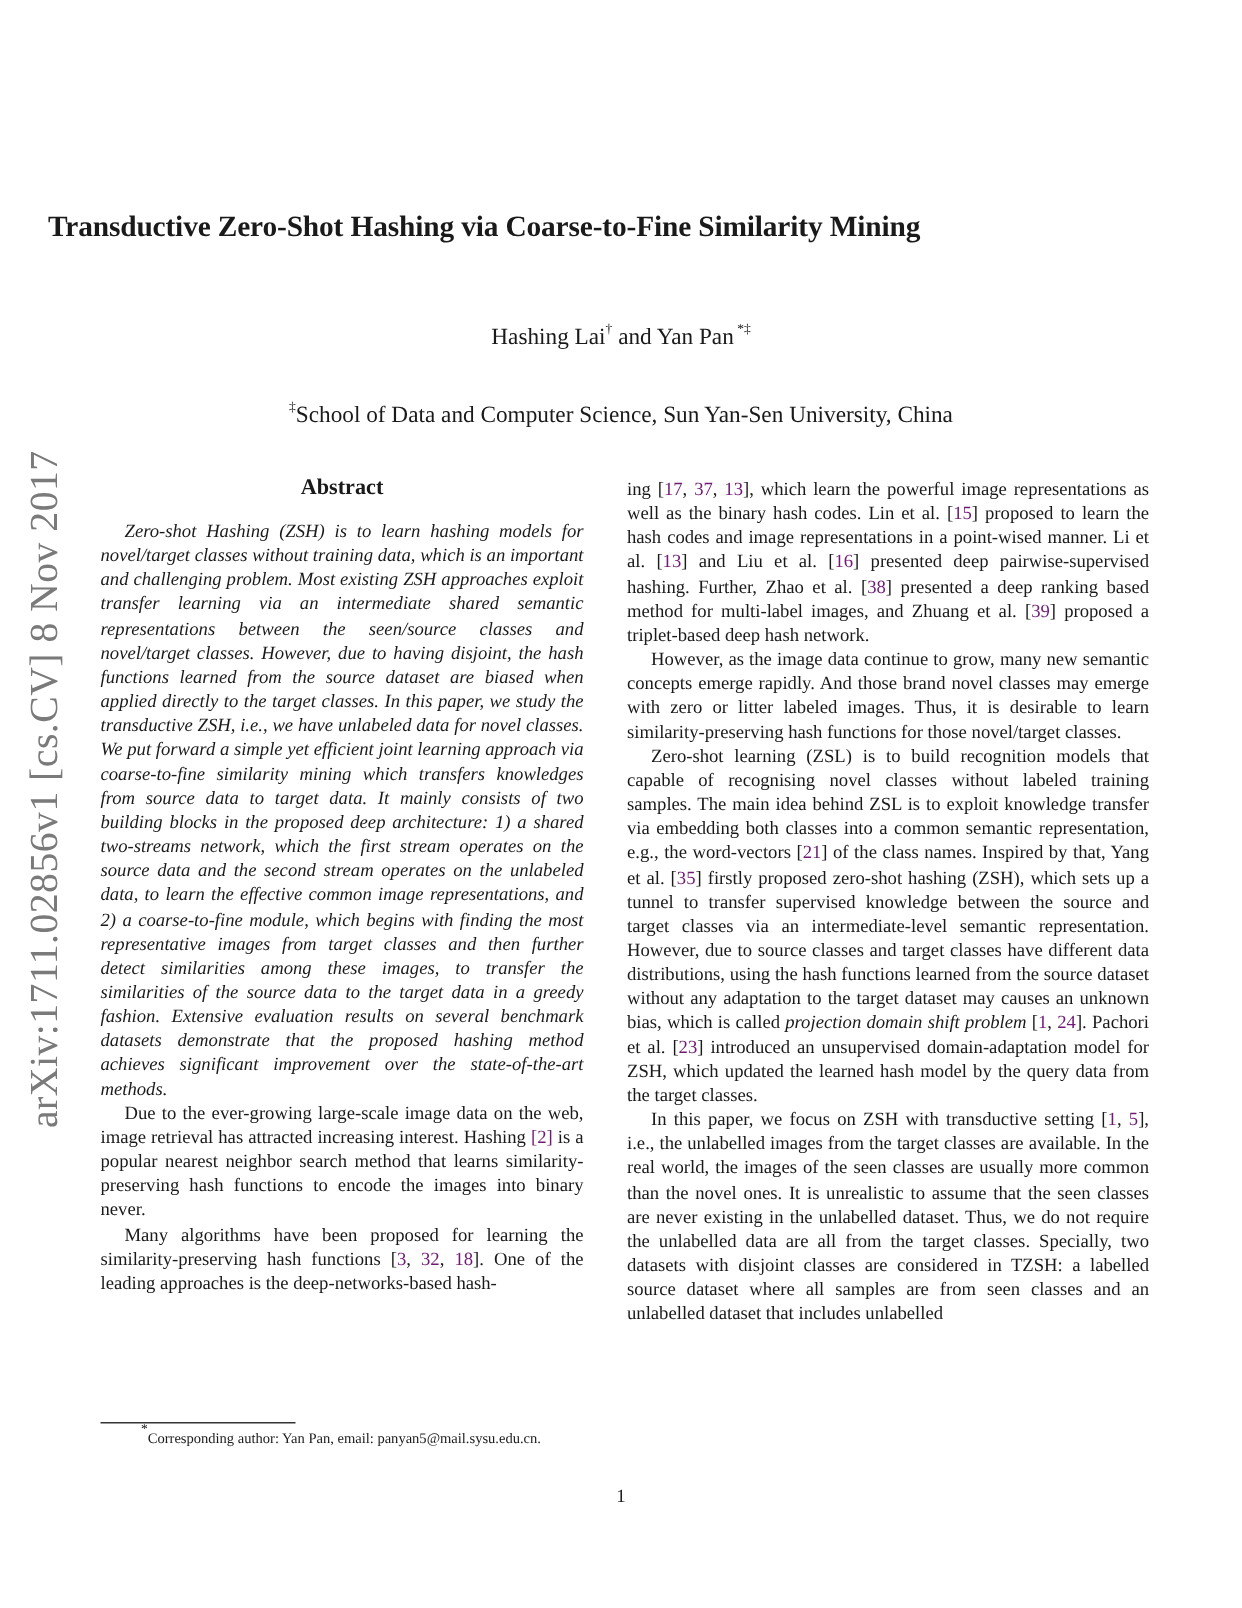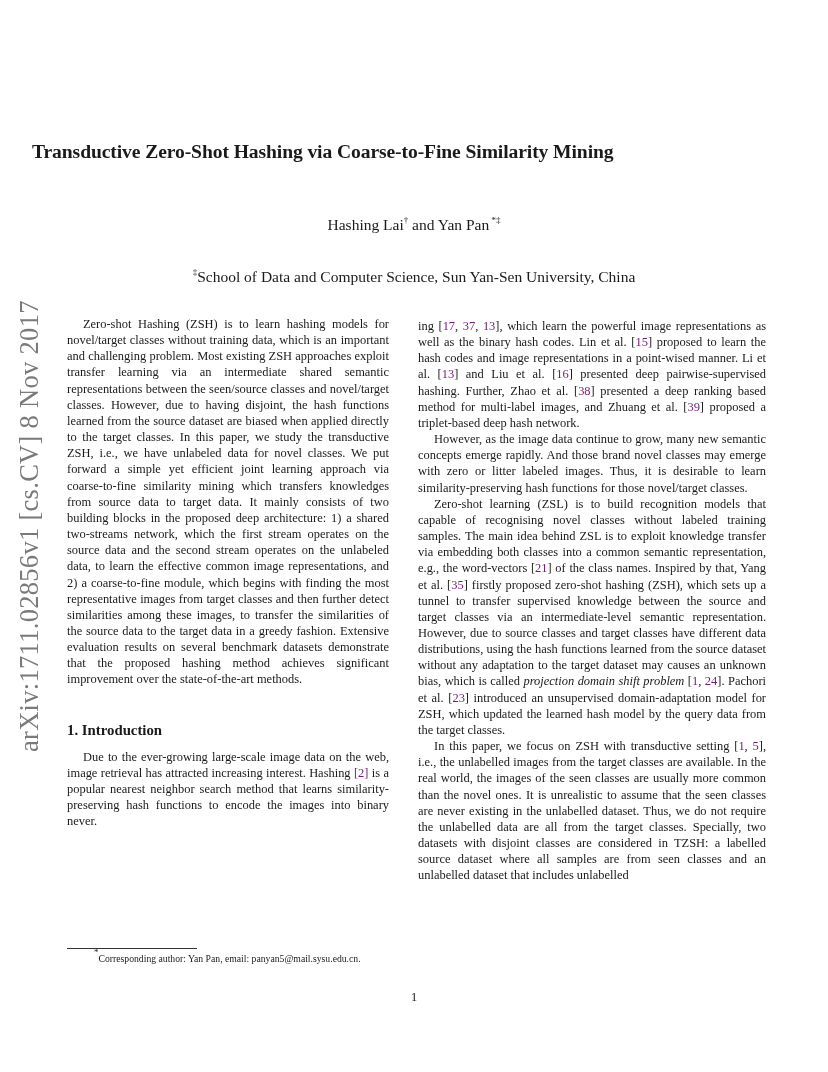--- a/index.html
+++ b/index.html
@@ -26,43 +26,44 @@
       margin-top: 20px;
     }
     sup { font-size: 9px; vertical-align: 7px; line-height: 0; }
     .col { position: absolute; top: 316px; font-size: 12.45px; line-height: 16.15px; text-align: justify; }
     .col-left { left: 67px; width: 322px; }
     .col-right { left: 418px; width: 348px; top: 318px; }
     .section-head { font-weight: bold; font-size: 14.8px; text-align: center; margin: 0 0 12px 0; line-height: 18px; }
     .intro-head { font-weight: bold; font-size: 14.8px; margin: 33px 0 10px 0; line-height: 18px; text-align: left; }
     p { margin: 0; text-indent: 16px; hyphens: manual; }
     p.noindent { text-indent: 0; }
-    .abstract-text { }
+    .abstract-text { font-style: italic; }
     .cite { color: #701a75; }
     em { }
     .footnote-rule { position: absolute; left: 67px; top: 948px; width: 130px; border-top: 0.9px solid #333; }
     .footnote { position: absolute; left: 94px; top: 952px; font-size: 9.7px; white-space: nowrap; }
     .page-number { position: absolute; left: 0; width: 828px; top: 990px; text-align: center; font-size: 12.5px; }
   </style>
 </head>
 <body>
 
 <div class="arxiv-stamp">arXiv:1711.02856v1  [cs.CV]  8 Nov 2017</div>
 
 <div class="title">Transductive Zero-Shot Hashing via Coarse-to-Fine Similarity Mining</div>
 
 <div class="authors"><span>Hashing Lai</span><sup>†</sup><span> and </span><span>Yan Pan</span><sup> *‡</sup></div>
 
 <div class="affil"><sup>‡</sup><span>School of Data and Computer Science, Sun Yan-Sen University, China</span></div>
 
 <div class="col col-left">
+  <div class="section-head">Abstract</div>
   <p class="abstract-text">Zero-shot Hashing (ZSH) is to learn hashing models for novel/target classes without training data, which is an important and challenging problem.  Most existing ZSH approaches exploit transfer learning via an intermediate shared semantic representations between the seen/source classes and novel/target classes.  However, due to having disjoint, the hash functions learned from the source dataset are biased when applied directly to the target classes.  In this paper, we study the transductive ZSH, i.e., we have unlabeled data for novel classes. We put forward a simple yet efficient joint learning approach via coarse-to-fine similarity mining which transfers knowledges from source data to target data. It mainly consists of two building blocks in the proposed deep architecture:  1) a shared two-streams network, which the first stream operates on the source data and the second stream operates on the unlabeled data, to learn the effective common image representations, and 2) a coarse-to-fine module, which begins with finding the most representative images from target classes and then further detect similarities among these images, to transfer the similarities of the source data to the target data in a greedy fashion. Extensive evaluation results on several benchmark datasets demonstrate that the proposed hashing method achieves significant improvement over the state-of-the-art methods.</p>
 
-  <div class="intro-head">1. Introduction</div>
   <p><span>Due to the ever-growing large-scale image data on the web, image retrieval has attracted increasing interest. Hashing </span><span class="cite">[2]</span><span> is a popular nearest neighbor search method that learns similarity-preserving hash functions to encode the images into binary never.</span></p>
+  <p><span>Many algorithms have been proposed for learning the similarity-preserving hash functions [</span><span class="cite">3</span>, <span class="cite">32</span>, <span class="cite">18</span><span>].  One of the leading approaches is the deep-networks-based hash-</span></p>
 </div>
 
 <div class="footnote-rule"></div>
 <div class="footnote"><sup>*</sup><span>Corresponding author: Yan Pan, email: panyan5@mail.sysu.edu.cn.</span></div>
 
 <div class="col col-right">
   <p class="noindent"><span>ing [</span><span class="cite">17</span>, <span class="cite">37</span>, <span class="cite">13</span><span>], which learn the powerful image representations as well as the binary hash codes. Lin et al. [</span><span class="cite">15</span><span>] proposed to learn the hash codes and image representations in a point-wised manner. Li et al. [</span><span class="cite">13</span><span>] and Liu et al. [</span><span class="cite">16</span><span>] presented deep pairwise-supervised hashing.  Further, Zhao et al. [</span><span class="cite">38</span><span>] presented a deep ranking based method for multi-label images, and Zhuang et al. [</span><span class="cite">39</span><span>] proposed a triplet-based deep hash network.</span></p>
 
   <p>However, as the image data continue to grow, many new semantic concepts emerge rapidly.  And those brand novel classes may emerge with zero or litter labeled images. Thus, it is desirable to learn similarity-preserving hash functions for those novel/target classes.</p>
 

